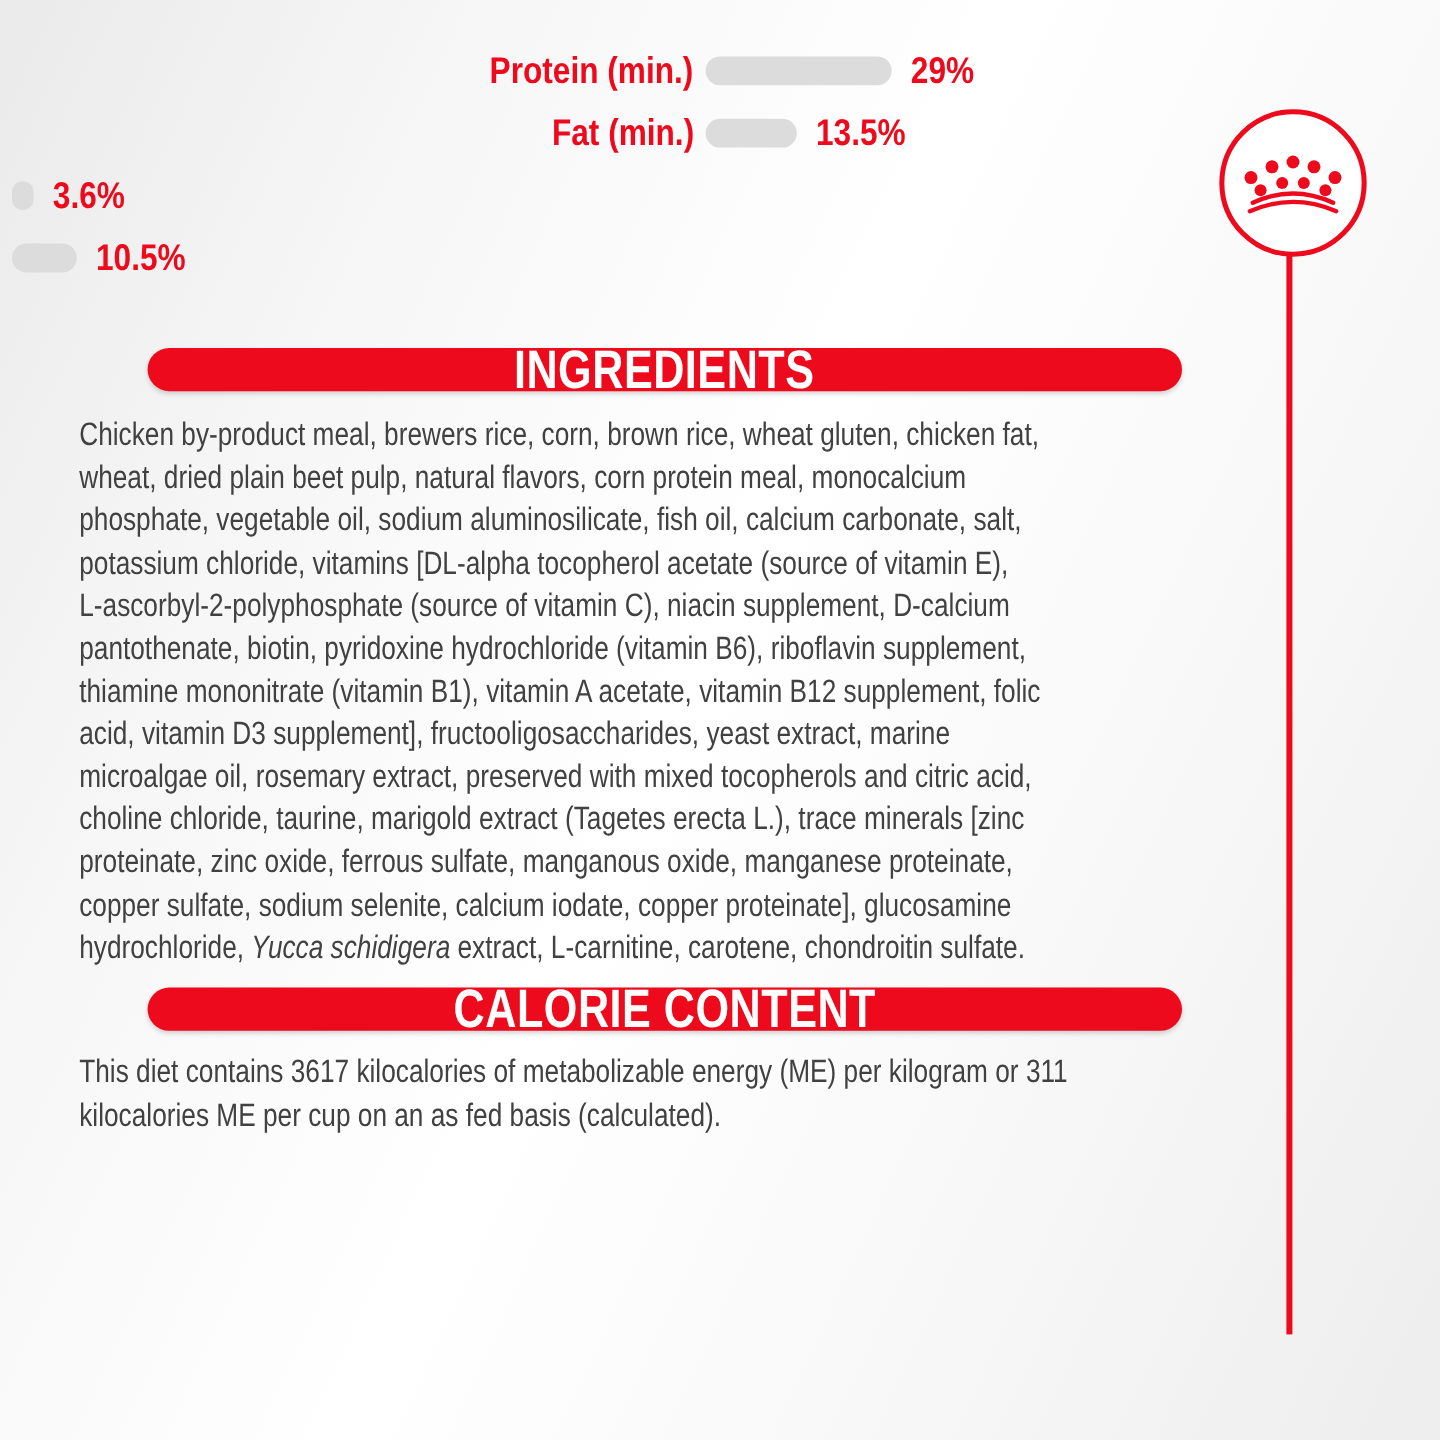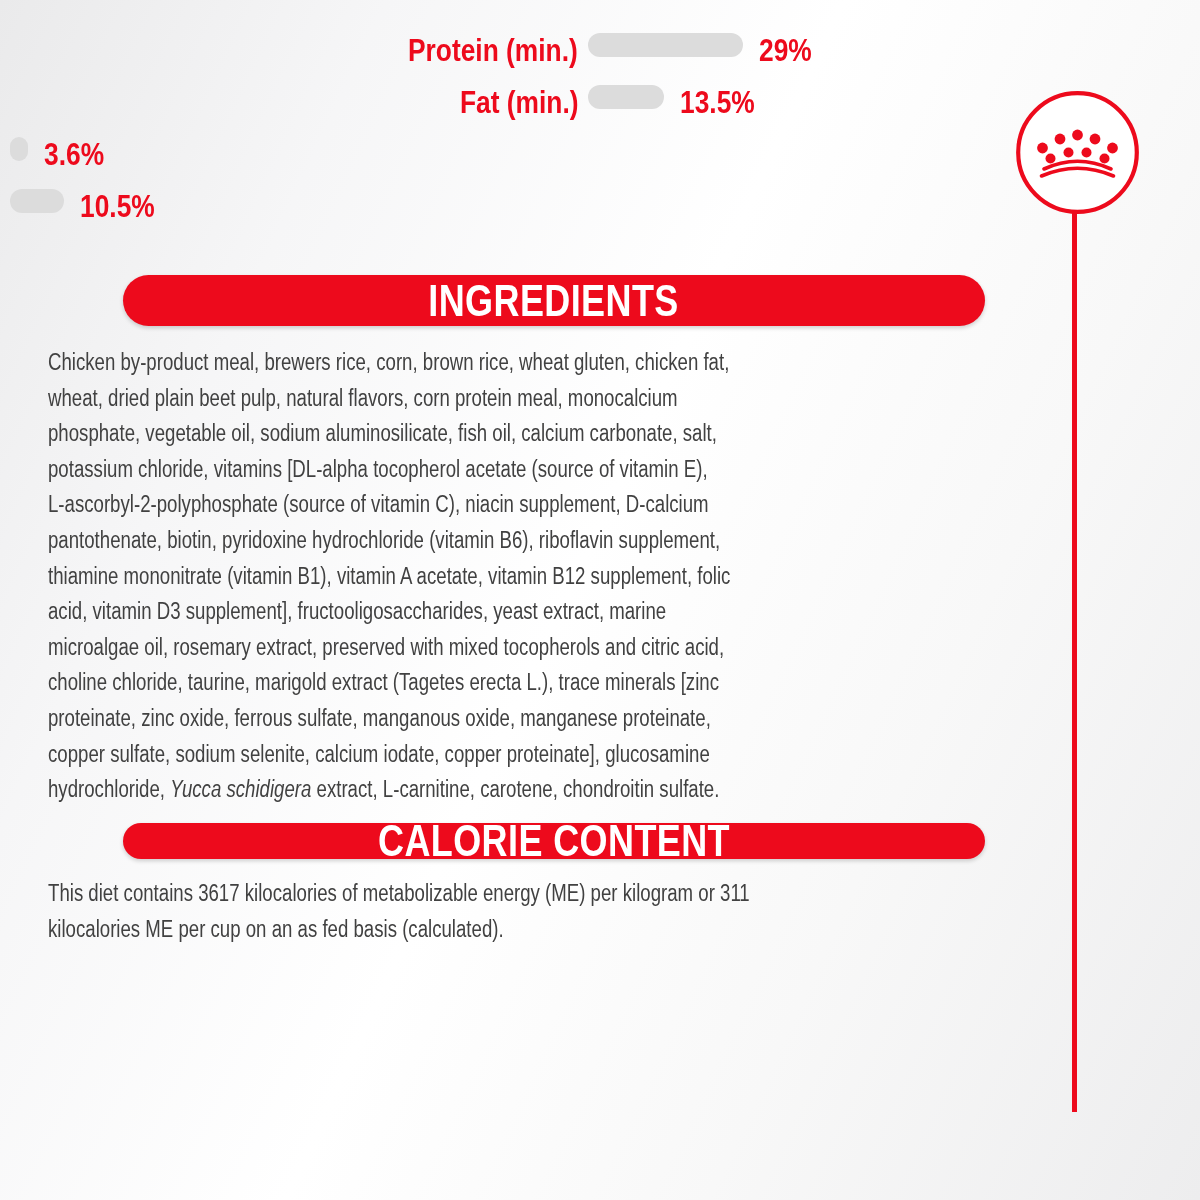--- a/index.html
+++ b/index.html
@@ -13,51 +13,51 @@
   
   .banner{
     margin-left:123px;
     width:862px;height:53px;
     border-radius:27px;
     background:var(--brand);
     display:flex;align-items:center;justify-content:center;
     box-shadow:0 2px 4px rgba(0,0,0,0.18);
   }
   .banner.b1{margin-top:125px;}
-  .banner.b2{margin-top:34px;height:51px;}
+  .banner.b2{margin-top:49px;height:36px;}
   .banner.b3{margin-top:15px;height:36px;}
   .banner-text{
     color:#ffffff;
     font-weight:700;
     font-size:45px;
     letter-spacing:0.5px;
     display:inline-block;
     transform:scaleX(0.80);
     transform-origin:50% 50%;
     white-space:nowrap;
   }
   
   .ga-rows{margin-top:33px;}
-  .ga-row{height:52px;display:flex;align-items:flex-start;}
+  .ga-row{height:52px;display:flex;align-items:center;}
   .ga-label{width:578px;text-align:right;flex:0 0 578px;}
   .ga-label span{
     display:inline-block;color:var(--brand);font-weight:700;font-size:31px;
     transform:scaleX(0.85);transform-origin:100% 50%;white-space:nowrap;
   }
   .ga-bar{
     display:inline-block;height:24px;border-radius:12px;
     background:var(--bar);margin-left:10px;flex:0 0 auto;
   }
   .ga-value{margin-left:16px;}
   .ga-value span{
     display:inline-block;color:var(--brand);font-weight:700;font-size:31px;
     transform:scaleX(0.85);transform-origin:0 50%;white-space:nowrap;
   }
   
-  .para{margin-left:48px;color:#414141;font-size:23px;}
+  .para{margin-left:66px;color:#414141;font-size:27px;}
   .para.ingredients{margin-top:19px;}
   .para.calories{margin-top:16px;}
   .para-line{
     line-height:35.6px;height:35.6px;white-space:nowrap;
     transform:scaleX(0.81);transform-origin:0 50%;
   }
   .para.calories .para-line{line-height:36px;height:36px;}
   .italic{font-style:italic;}
   
   .logo{position:absolute;left:1014px;top:89px;width:127px;height:127px;}

